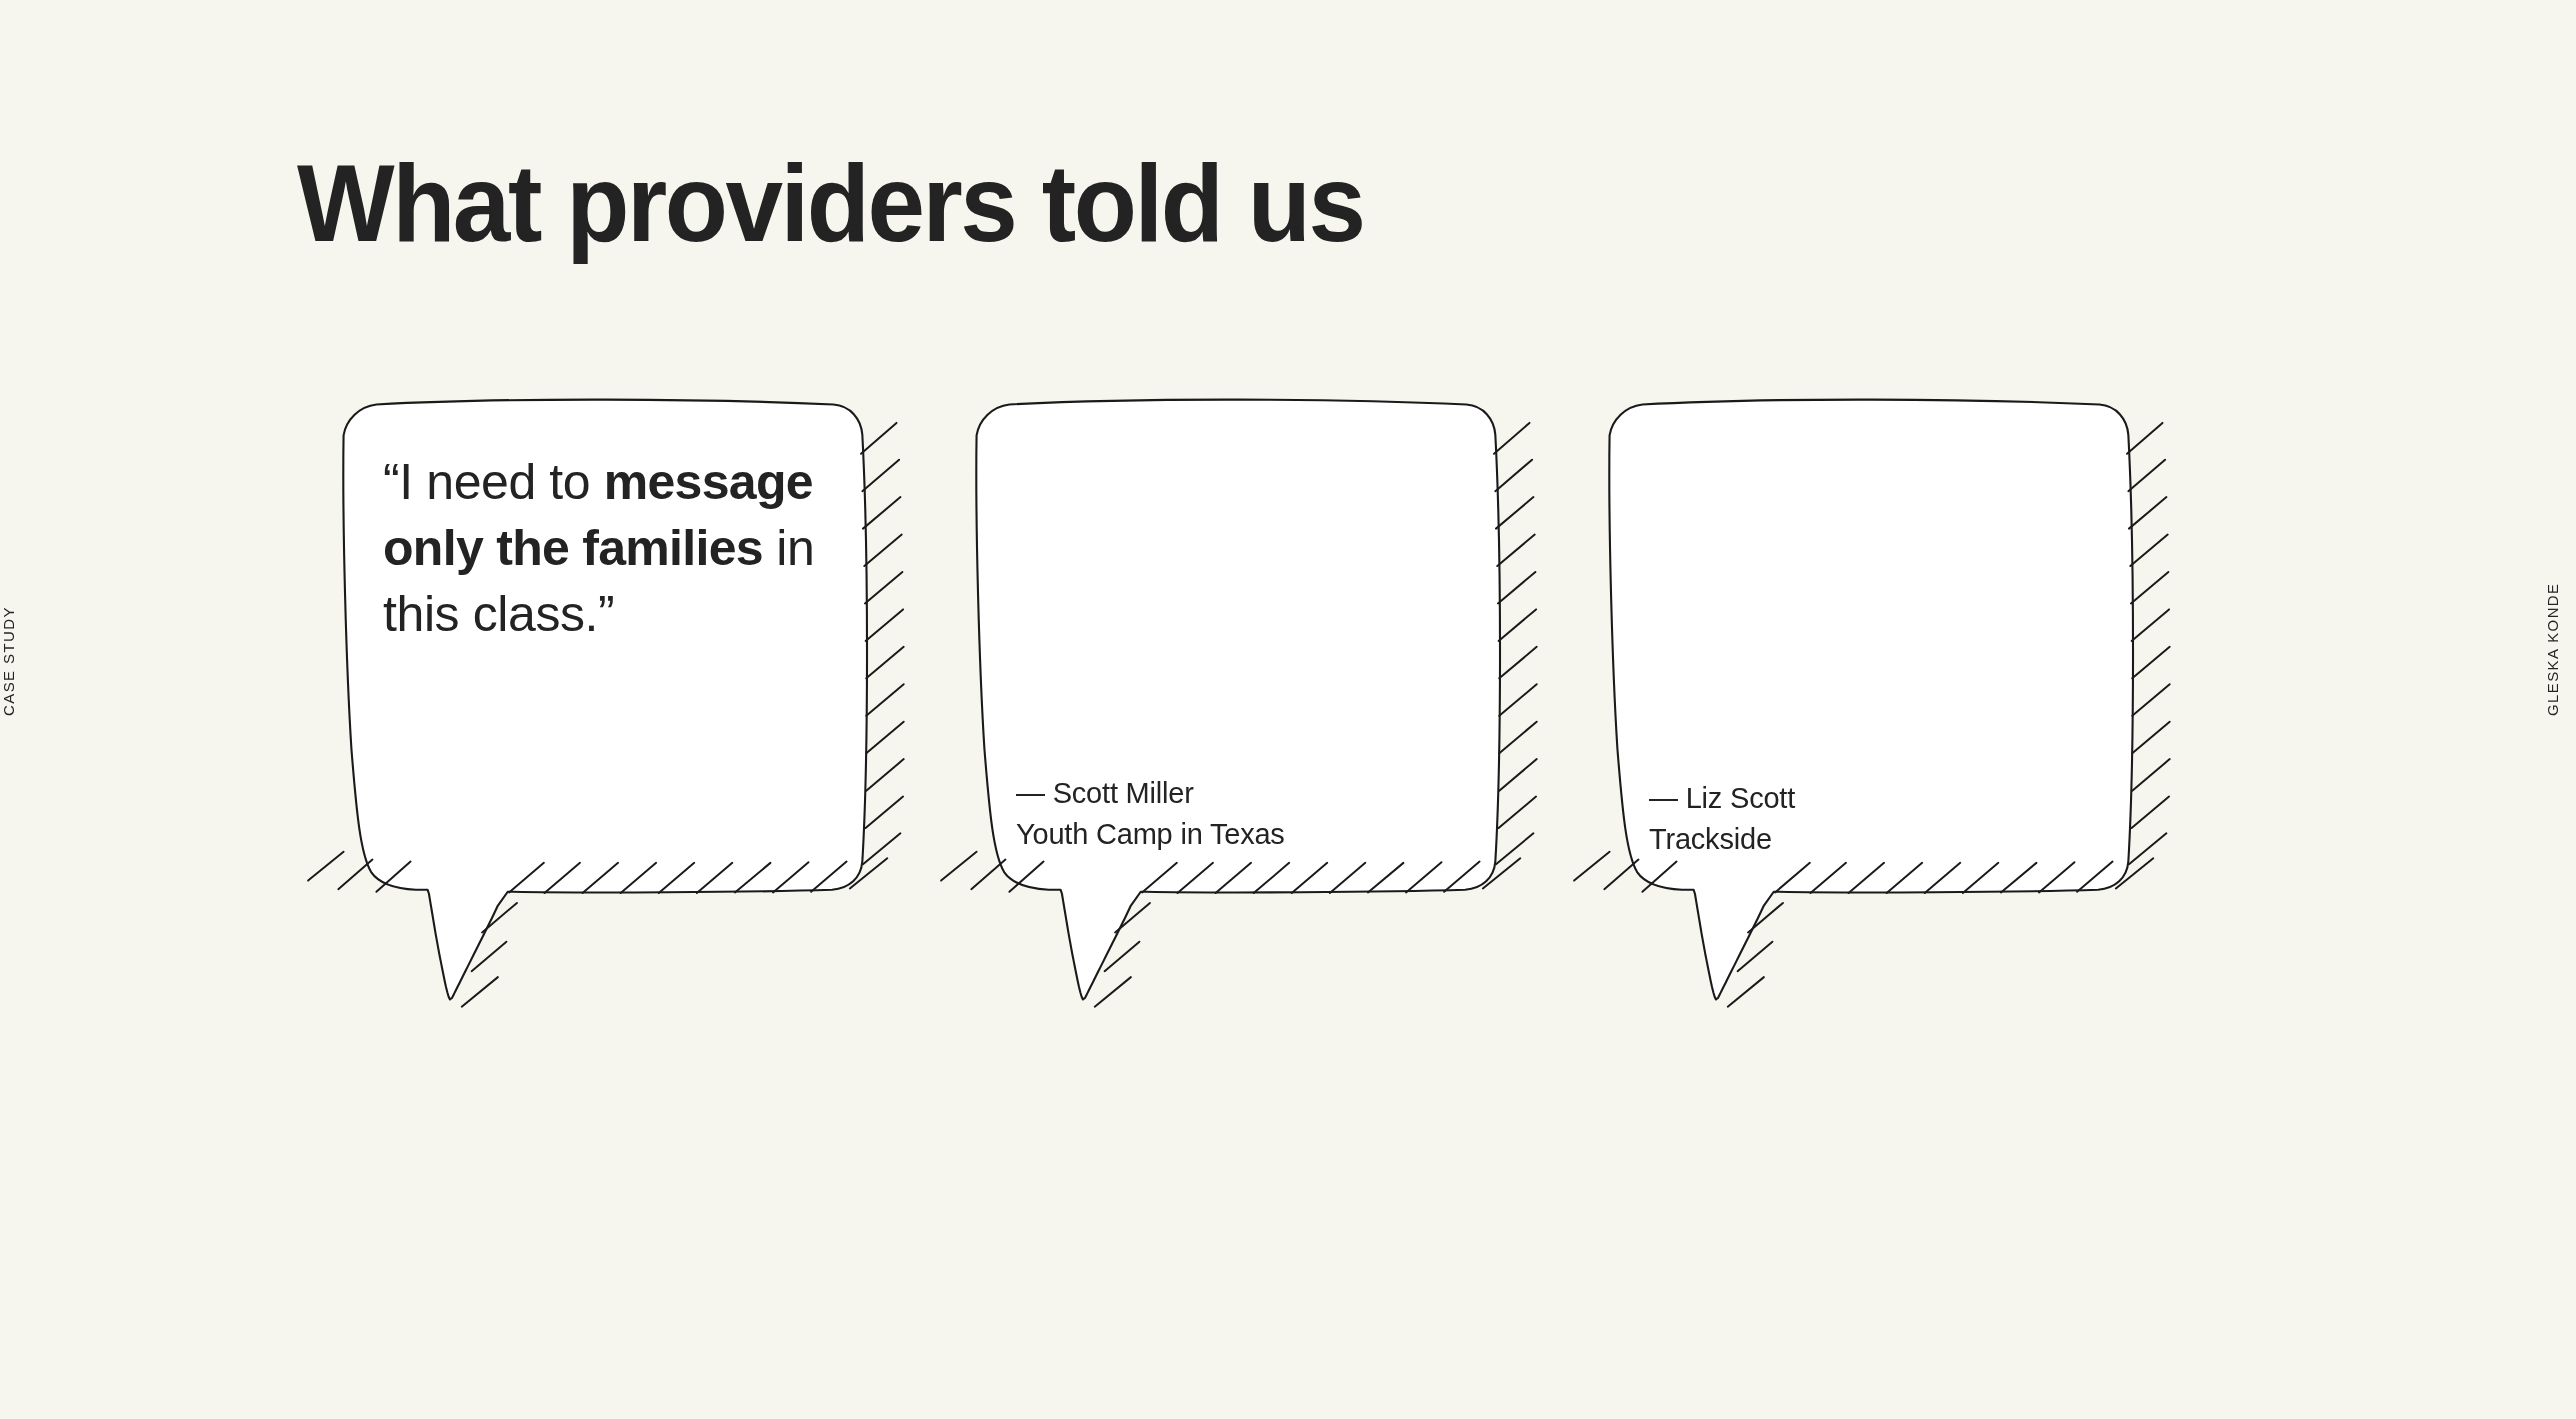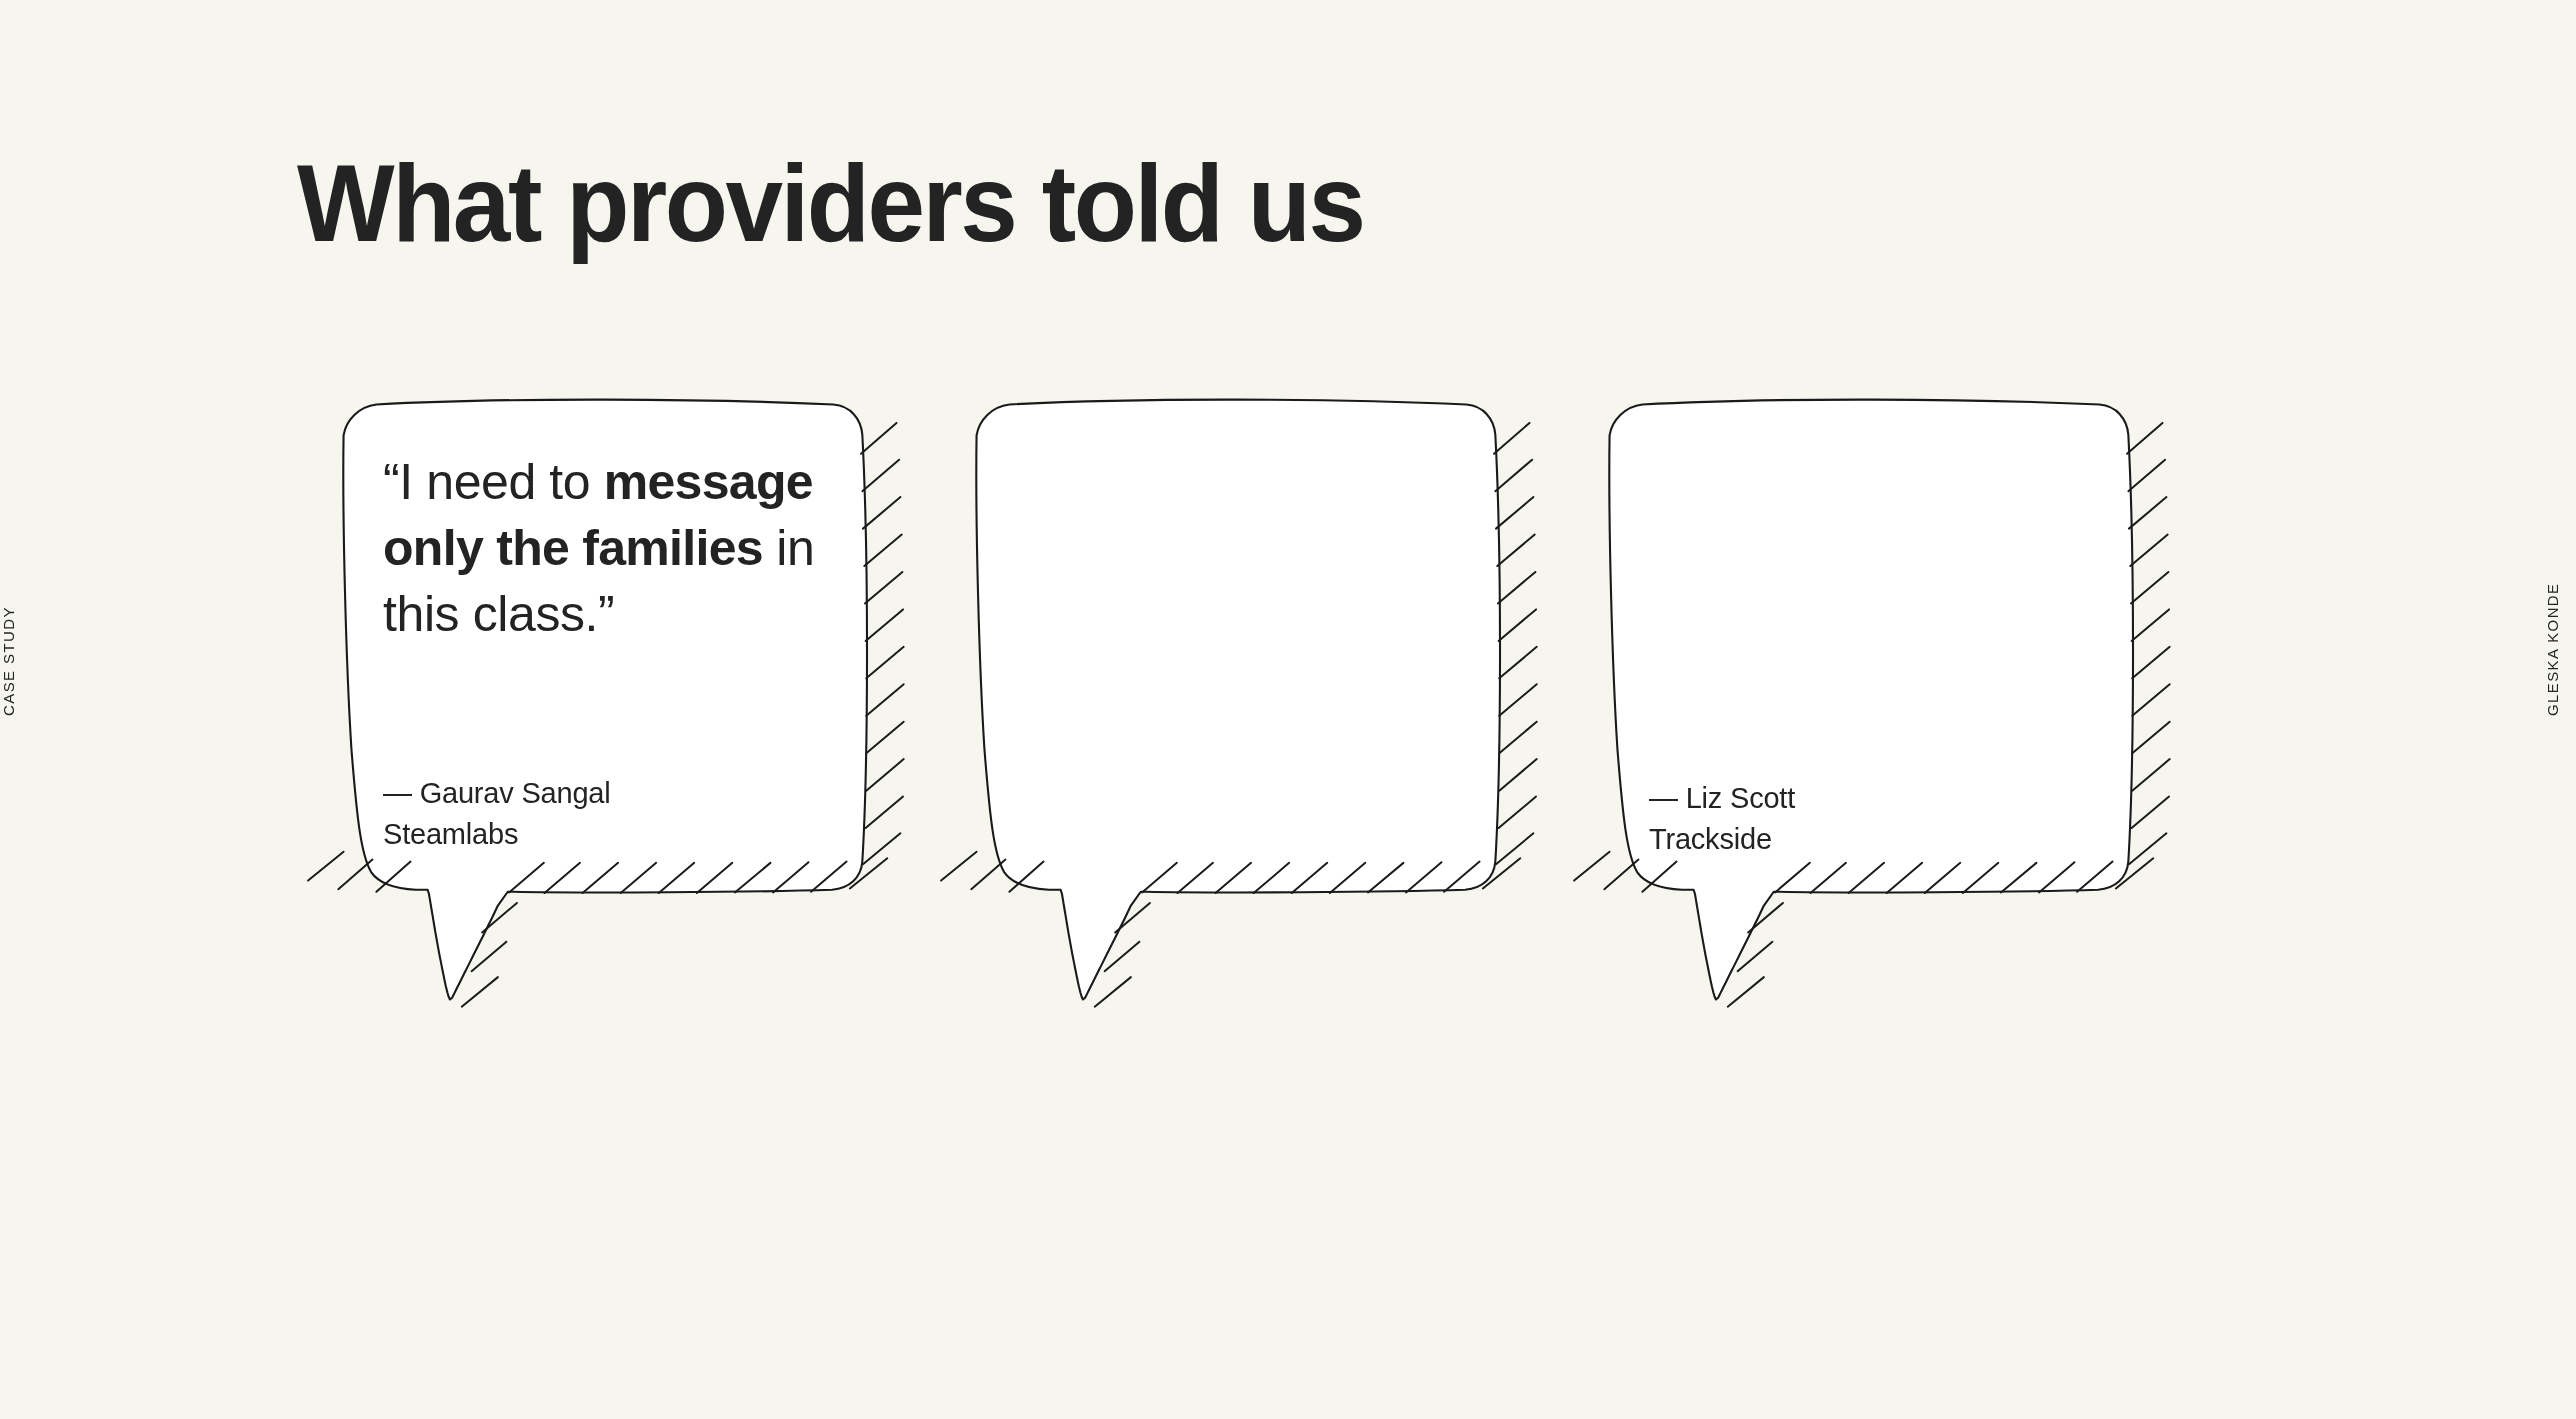--- a/index.html
+++ b/index.html
@@ -167,24 +167,20 @@
         <path d="M60 762 L112 716"></path>
         <path d="M2 758 L54 713"></path>
         <path d="M-44 745 L10 701"></path>
         <path d="M190 937 L245 892"></path>
         <path d="M205 883 L258 838"></path>
         <path d="M221 824 L274 779"></path>
       </g>
     </svg>
     <div class="bubble-content">
       <p class="quote-text">“I need to <b>message only the families</b> in this class.”</p>
-      <div class="attribution attr-1">
-        <span class="attr-line">— Gaurav Sangal</span>
-        <span class="attr-line">Steamlabs</span>
-      </div>
     </div>
   </div>
 
   <div class="bubble bubble-2">
     <svg class="bubble-svg" viewBox="0 0 900 1010">
       <path d="M10 67 C14 43 34 23 60 20 C260 9 560 11 756 20 C782 22 798 42 800 66
                C810 256 809 566 800 716 C798 741 780 757 754 759
                C630 763 370 764 268 762 L260 762 L245 783 L236 802 L228 818 L222 830
                L217 840 L213 848 L208 858 L203 868 L199 876 L196 882 L192 890 L189 896
                L186 902 L184 906 L181 912 L179 916 L177 920 L175 924 L173 925 L172 926
@@ -217,20 +213,24 @@
         <path d="M262 763 L315 718"></path>
         <path d="M60 762 L112 716"></path>
         <path d="M2 758 L54 713"></path>
         <path d="M-44 745 L10 701"></path>
         <path d="M190 937 L245 892"></path>
         <path d="M205 883 L258 838"></path>
         <path d="M221 824 L274 779"></path>
       </g>
     </svg>
     <div class="bubble-content">
+      <div class="attribution attr-2">
+        <span class="attr-line">— Scott Miller</span>
+        <span class="attr-line">Youth Camp in Texas</span>
+      </div>
     </div>
   </div>
 
   <div class="bubble bubble-3">
     <svg class="bubble-svg" viewBox="0 0 900 1010">
       <path d="M10 67 C14 43 34 23 60 20 C260 9 560 11 756 20 C782 22 798 42 800 66
                C810 256 809 566 800 716 C798 741 780 757 754 759
                C630 763 370 764 268 762 L260 762 L245 783 L236 802 L228 818 L222 830
                L217 840 L213 848 L208 858 L203 868 L199 876 L196 882 L192 890 L189 896
                L186 902 L184 906 L181 912 L179 916 L177 920 L175 924 L173 925 L172 926

